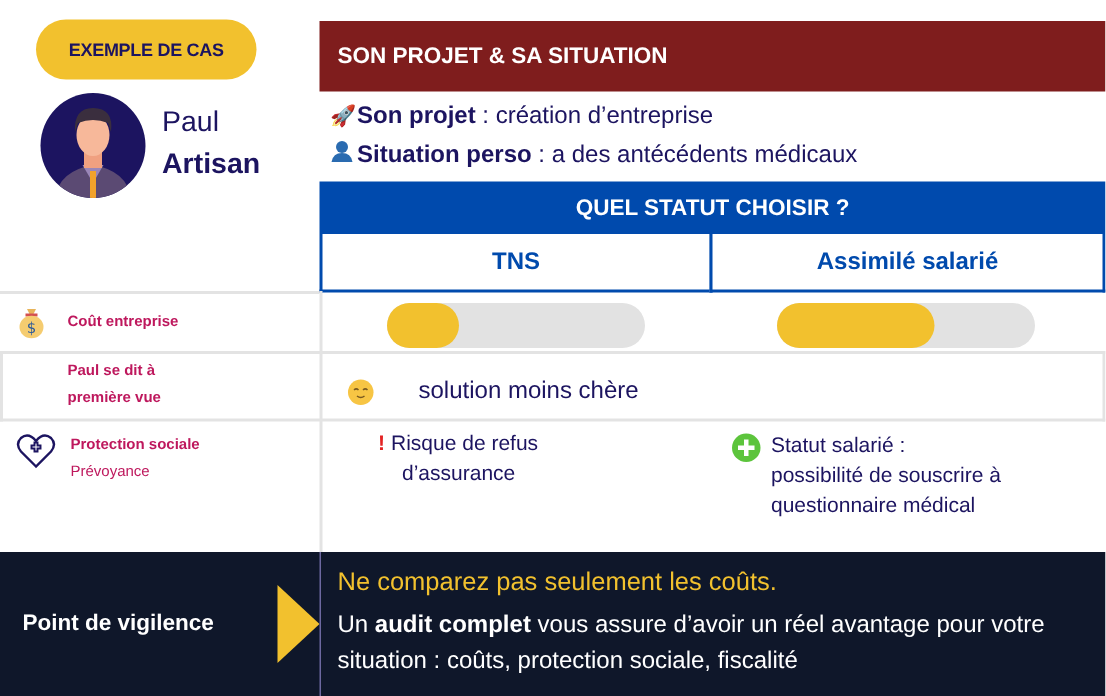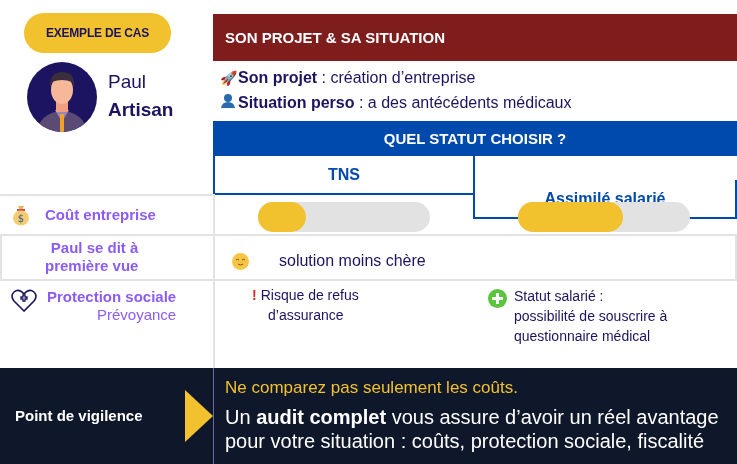--- a/index.html
+++ b/index.html
@@ -35,21 +35,21 @@
   }
   .col-head {
     position: absolute; top: 156px; height: 39px; border: 2px solid #004aad; border-top: none;
     display: flex; align-items: center; justify-content: center;
     color: #004aad; font-weight: 700; font-size: 16px; background: #fff;
   }
 
   .hline { position: absolute; height: 2px; background: #e3e3e3; }
   .vline { position: absolute; width: 2px; background: #e3e3e3; }
 
-  .row-label { position: absolute; left: 45px; font-weight: 700; font-size: 15px; color: #8b5cf6; line-height: 18px; text-align: right; }
+  .row-label { position: absolute; left: 45px; font-weight: 700; font-size: 10px; color: #be185d; line-height: 18px; }
   .row-sub { font-weight: 400; }
 
   .track { position: absolute; top: 202px; height: 30px; border-radius: 15px; background: #e2e2e2; }
   .fill { position: absolute; left: 0; top: 0; height: 30px; border-radius: 15px; background: #f2c12e; }
 
   .first-look { position: absolute; left: 232px; top: 252px; font-size: 16px; color: #1c1460; white-space: nowrap; display: flex; align-items: center; gap: 24px; }
   .smiley { display: inline-block; width: 17px; height: 17px; border-radius: 50%; background: #f7c544; margin-right: 6px; position: relative; }
 
   .note { position: absolute; font-size: 14px; color: #1c1460; line-height: 20px; }
   .exclam { color: #e32323; font-weight: 700; margin-right: 4px; }
@@ -57,21 +57,21 @@
   .plus-circle::before, .plus-circle::after { content: ""; position: absolute; background: #fff; }
   .plus-circle::before { left: 4px; top: 8px; width: 11px; height: 3px; }
   .plus-circle::after { left: 8px; top: 4px; width: 3px; height: 11px; }
 
   .footer { position: absolute; left: 0; top: 368px; width: 737px; height: 96px; background: #0f172a; }
   .footer-label { position: absolute; left: 15px; top: 39px; color: #fff; font-weight: 700; font-size: 15px; }
   .footer-arrow { position: absolute; left: 185px; top: 390px; width: 0; height: 0;
     border-top: 26px solid transparent; border-bottom: 26px solid transparent; border-left: 28px solid #f2c12e; }
   .footer-divider { position: absolute; left: 213px; top: 368px; width: 1px; height: 96px; background: #6d68a0; }
   .footer-title { position: absolute; left: 225px; top: 378px; color: #f2c12e; font-size: 17px; }
-  .footer-text { position: absolute; left: 225px; top: 405px; color: #fff; font-size: 20px; line-height: 24px; width: 505px; }
+  .footer-text { position: absolute; left: 225px; top: 405px; color: #fff; font-size: 16px; line-height: 24px; width: 505px; }
   .footer-text b { font-weight: 700; }
 </style>
 </head>
 <body>
 
 <div class="badge">EXEMPLE DE CAS</div>
 
 <div class="avatar">
   <svg width="70" height="70" viewBox="0 0 70 70">
     <path d="M10 70 Q12 52 35 48 Q58 52 60 70 Z" fill="#5b4a73"></path>
@@ -93,21 +93,21 @@
   <span class="emo">
     <svg width="16" height="15" viewBox="0 0 16 15">
         <circle cx="8" cy="5" r="4" fill="#2a6bb0"></circle>
         <path d="M1 15 Q2 9 8 9 Q14 9 15 15 Z" fill="#2a6bb0"></path>
       </svg>
   </span><b>Situation perso</b><span> : </span><span>a des antécédents médicaux</span>
 </div>
 
 <div class="status-bar">QUEL STATUT CHOISIR ?</div>
 <div class="col-head" style="left:213px; width:262px;">TNS</div>
-<div class="col-head" style="left:473px; width:264px;margin-top:24px;">Assimilé salarié</div>
+<div class="col-head" style="left:473px; width:264px;">Assimilé salarié</div>
 
 <div class="hline" style="left:0; top:194px; width:213px;"></div>
 <div class="hline" style="left:0; top:234px; width:737px;"></div>
 <div class="hline" style="left:0; top:279px; width:737px;"></div>
 <div class="vline" style="left:0; top:234px; height:47px;"></div>
 <div class="vline" style="left:213px; top:194px; height:174px;"></div>
 <div class="vline" style="left:735px; top:234px; height:47px;"></div>
 
 <span style="position:absolute; left:11px; top:204px;">
   <svg width="20" height="22" viewBox="0 0 20 22">

